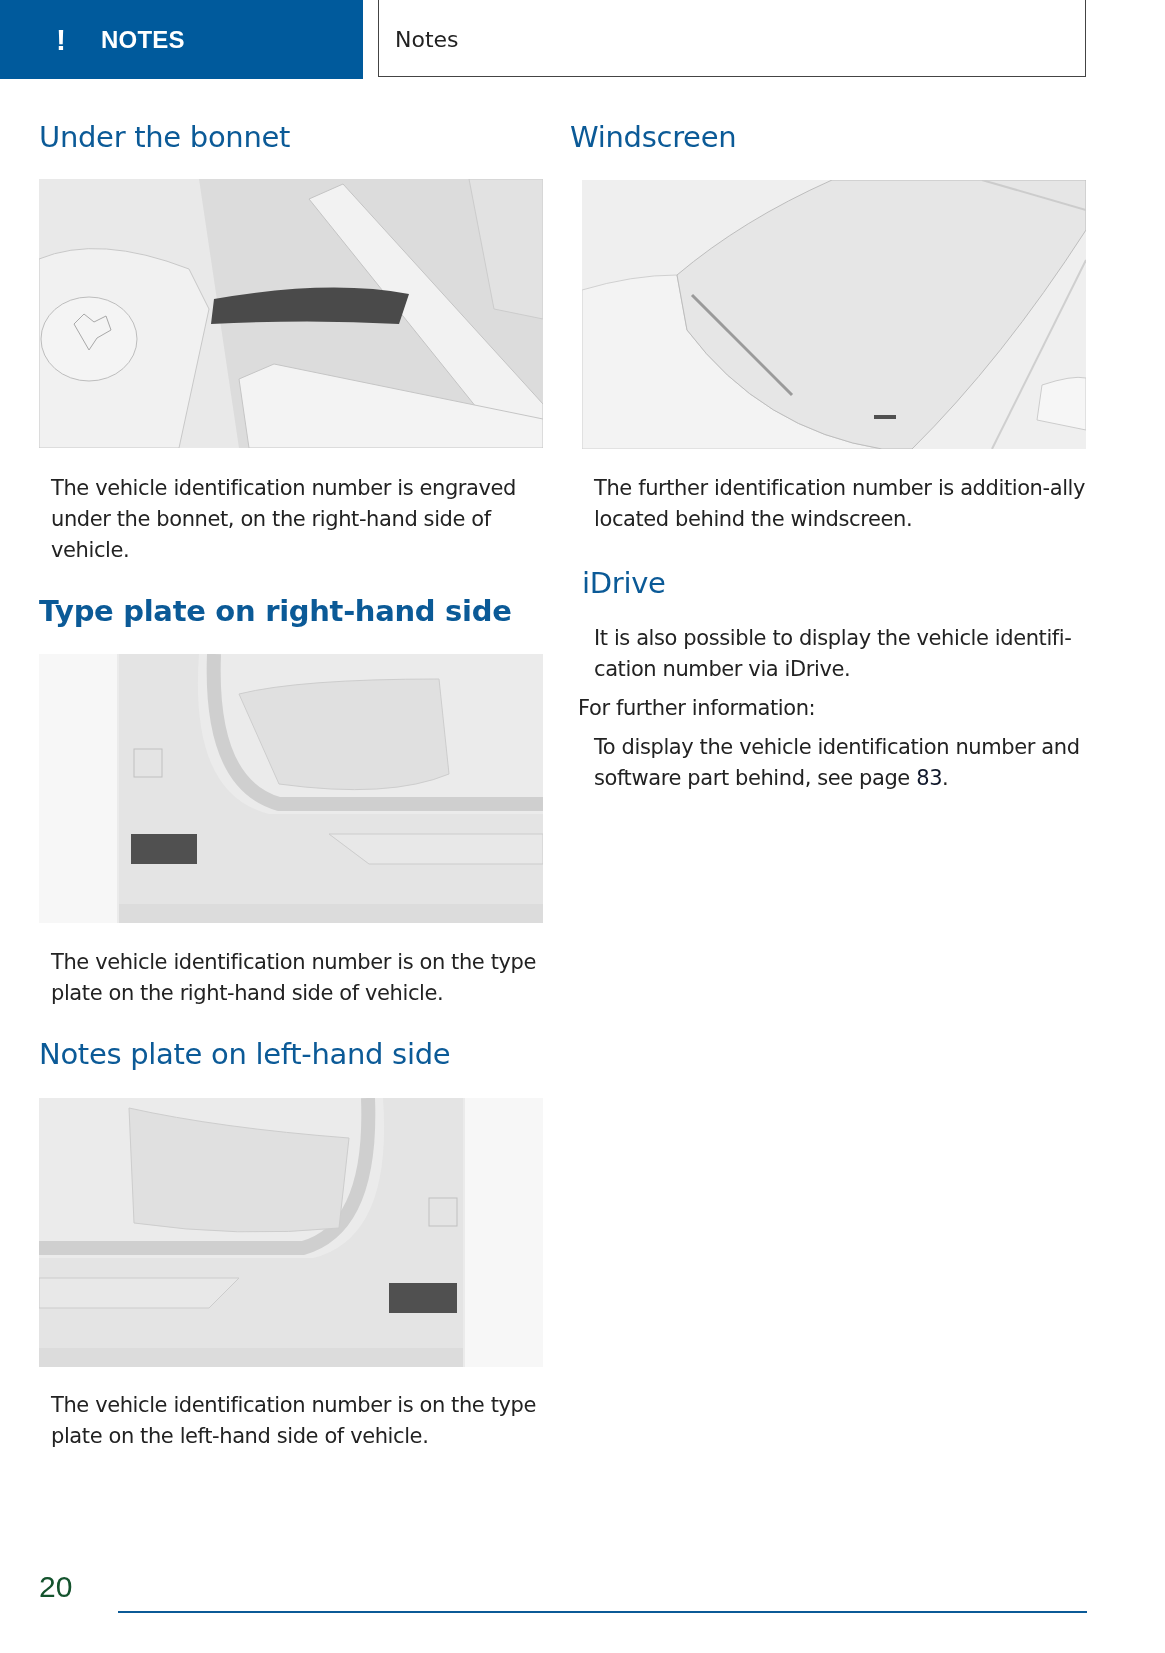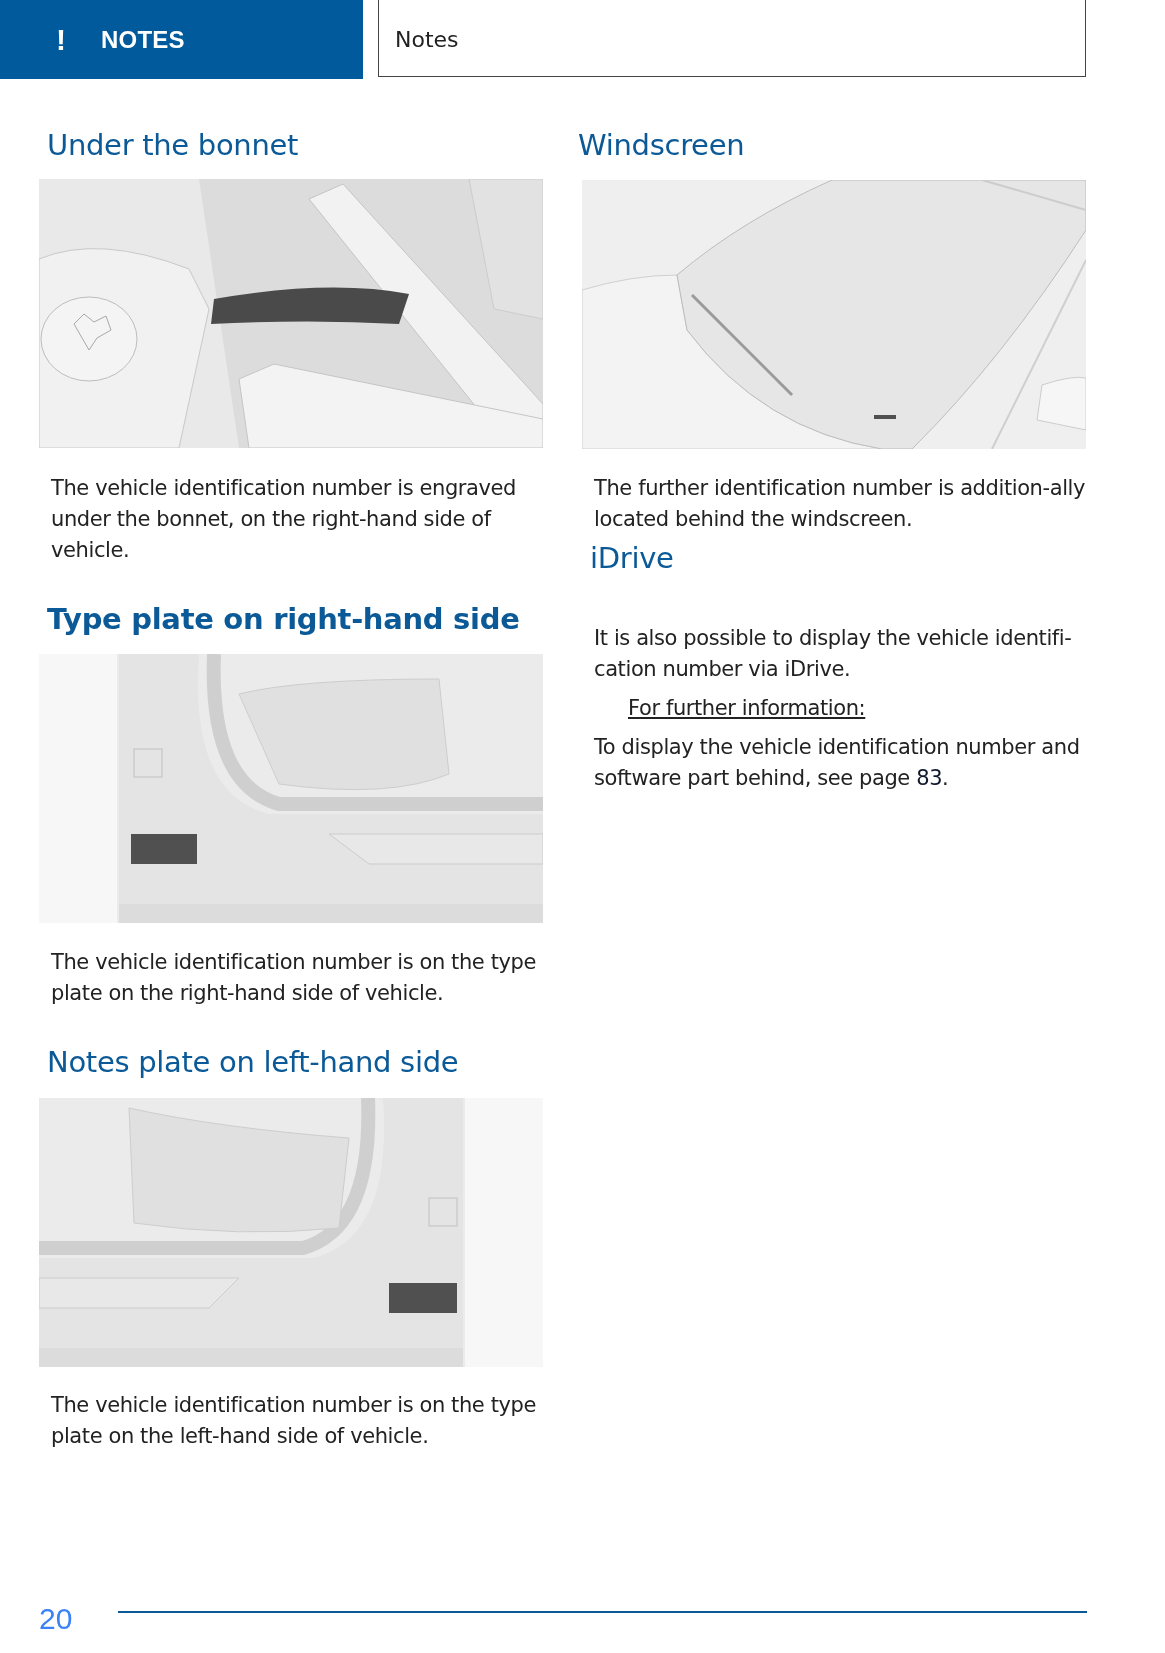--- a/index.html
+++ b/index.html
@@ -24,38 +24,38 @@
     .header-box {
       position: absolute; left: 378px; top: -2px; width: 708px; height: 79px;
       border: 1.5px solid #444; border-top: none; box-sizing: border-box;
       display: flex; align-items: center;
     }
     .header-box .box-label {
       font-family: "DejaVu Sans", sans-serif; font-size: 22px; color: #222;
       margin-left: 16px; margin-top: 4px;
     }
     h2 {
-      margin: 8px; font-weight: normal; color: #0b5a97;
+      margin: 0; font-weight: normal; color: #0b5a97;
       font-family: "DejaVu Sans", sans-serif; font-size: 29px; letter-spacing: -0.3px;
       position: absolute; white-space: nowrap;
     }
     p {
       margin: 12px; font-size: 21px; line-height: 31px; color: #222;
       font-family: "DejaVu Sans", sans-serif; letter-spacing: -0.4px;
       position: absolute; width: 520px;
     }
     .link { color: #0f172a; }
     .illus {
       position: absolute; width: 504px; height: 269px; overflow: hidden;
       background: #ececec;
     }
     .illus svg { display: block; width: 100%; height: 100%; }
     .page-num {
       position: absolute; left: 39px; top: 1570px;
-      font-family: "Liberation Sans", sans-serif; font-size: 30px; color: #3b82f6; margin-top: 32px;
+      font-family: "Liberation Sans", sans-serif; font-size: 30px; color: #14532d;
     }
     .footer-line {
       position: absolute; left: 118px; top: 1611px; width: 969px; height: 2px;
       background: #0b5a97;
     }
   </style>
 </head>
 <body>
 
 <div class="header-tab">
@@ -122,19 +122,19 @@
     <path d="M95 95 Q160 40 250 0 L504 0 L504 50 Q420 180 330 269 L300 269 Q180 250 105 150 Z" fill="#e6e6e6" stroke="#bdbdbd"></path>
     <path d="M110 115 L210 215" stroke="#9a9a9a" stroke-width="3"></path>
     <rect x="292" y="235" width="22" height="4" fill="#505050"></rect>
     <path d="M504 80 L410 269" stroke="#cfcfcf" stroke-width="2"></path>
     <path d="M460 205 Q490 195 504 198 L504 250 L455 240 Z" fill="#f6f6f6" stroke="#cccccc"></path>
     <path d="M400 0 L504 30" stroke="#cccccc" stroke-width="2"></path>
   </svg>
 </div>
 <p style="left:582px; top:461px;">The further identification number is addition-ally located behind the windscreen.</p>
 
-<h2 style="left:582px; top:533px;">iDrive</h2>
+<h2 style="left:582px; top:566px;">iDrive</h2>
 <p style="left:582px; top:611px;">It is also possible to display the vehicle identifi-cation number via iDrive.</p>
-<p style="left:616px; top:681px;text-decoration:underline;">For further information:</p>
+<p style="left:566px; top:681px;">For further information:</p>
 <p style="left:582px; top:720px;"><span>To display the vehicle identification number and software part behind, see page </span><span class="link">83</span><span>.</span></p>
 
 <div class="page-num">20</div>
 <div class="footer-line"></div>
 
 </body></html>

